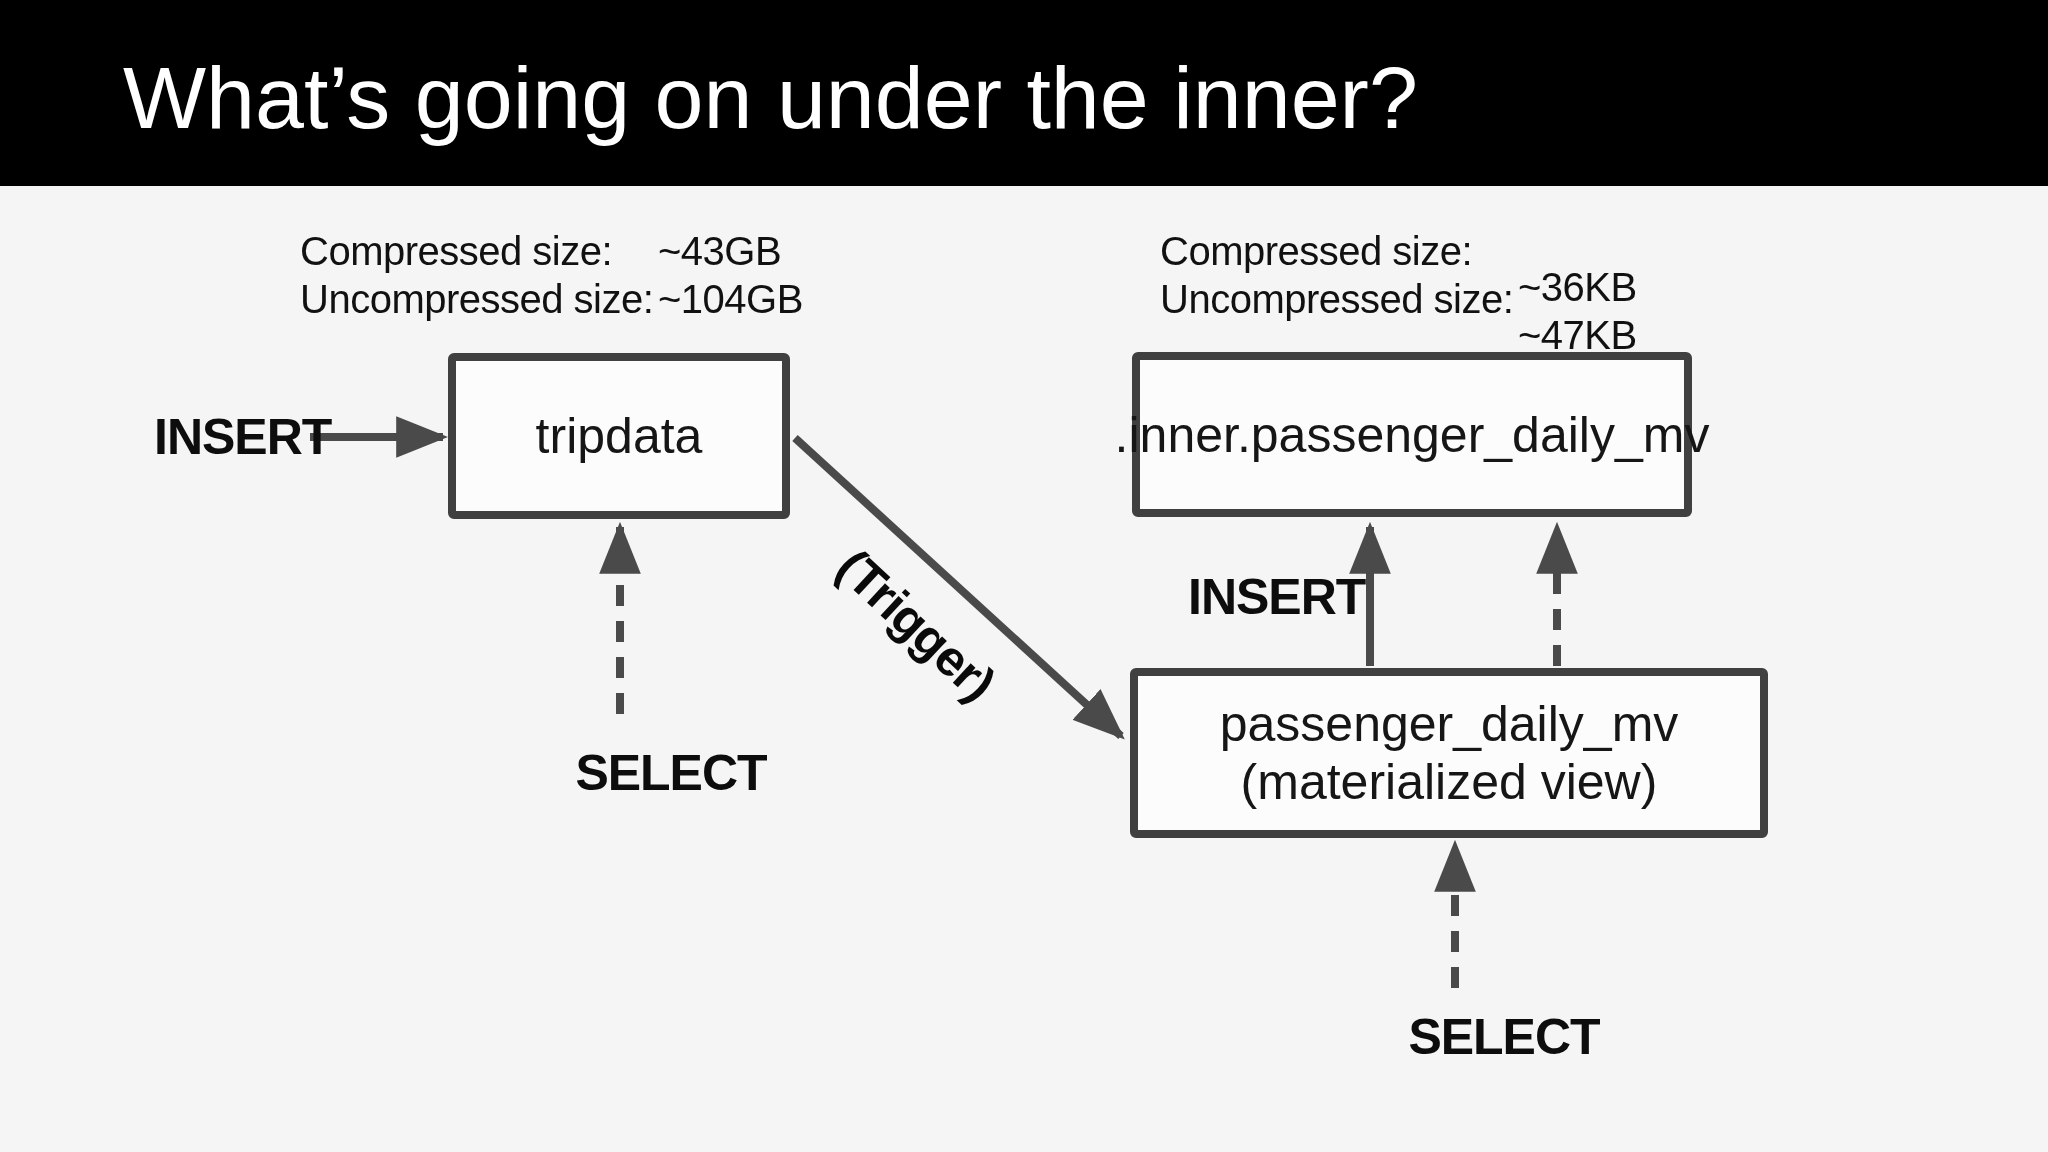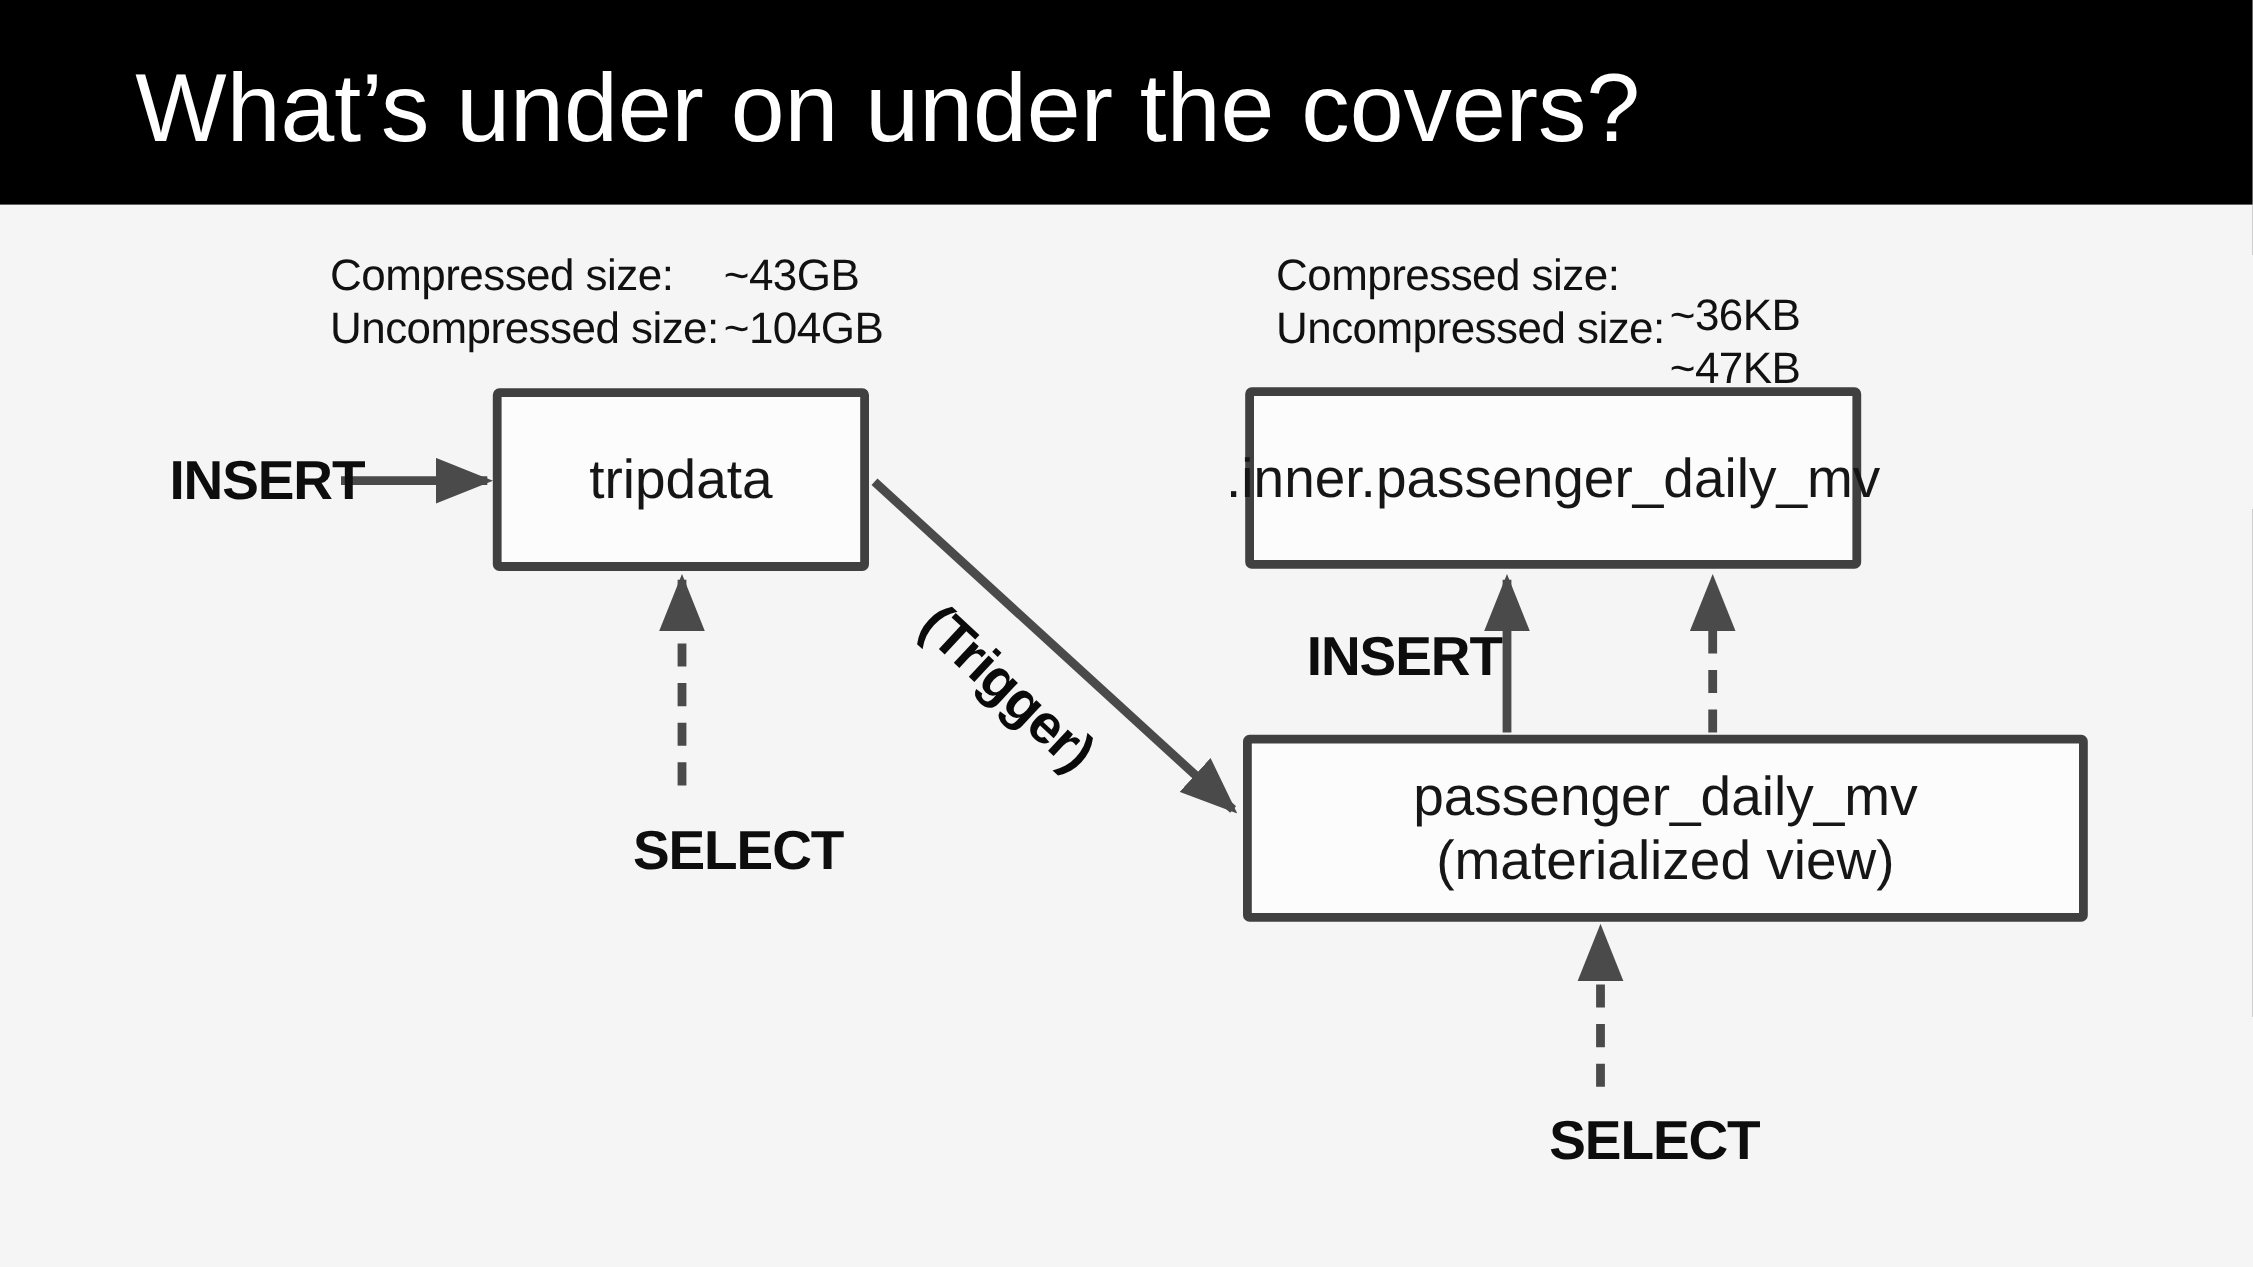--- a/index.html
+++ b/index.html
@@ -30,42 +30,42 @@
   .stats-right{left:1160px;top:227px;}
   .stats-right .val{left:358px;margin-top:36px;}
   .node{
     position:absolute;box-sizing:border-box;
     background:var(--node_fill);border:8px solid var(--node_border);border-radius:6px;
     display:flex;flex-direction:column;align-items:center;justify-content:center;
     font-size:50px;line-height:58px;text-align:center;color:#161616;white-space:nowrap;
   }
   .node-tripdata{left:448px;top:353px;width:342px;height:166px;}
   .node-inner{left:1132px;top:352px;width:560px;height:165px;}
-  .node-mv{left:1130px;top:668px;width:768px;height:170px;}
+  .node-mv{left:1130px;top:668px;width:638px;height:170px;}
   .op-label{
     position:absolute;font-size:50px;font-weight:700;letter-spacing:-1px;
     line-height:1;color:#0d0d0d;white-space:nowrap;margin-left:36px;
   }
   .lbl-insert-left{left:118px;top:412px;}
   .lbl-select-left{left:635px;top:748px;transform:translateX(-50%);}
   .lbl-insert-right{left:1152px;top:572px;}
   .lbl-select-bottom{left:1468px;top:1012px;transform:translateX(-50%);}
   .lbl-trigger{
     position:absolute;left:916px;top:625px;
     transform:translate(-50%,-50%) rotate(43deg);
     font-size:50px;font-weight:700;letter-spacing:-1px;color:#0a0a0a;white-space:nowrap;
   }
 </style>
 </head>
 <body>
 
 <div class="slide">
 
   <header class="title-bar">
-    <h1 class="slide-title">What’s under on under the covers?</h1>
+    <h1 class="slide-title">What’s going on under the inner?</h1>
   </header>
 
   <svg class="arrows" width="2048" height="1152" viewBox="0 0 2048 1152">
     <defs>
       <marker id="arrowhead" markerUnits="userSpaceOnUse" markerWidth="52" markerHeight="42" viewBox="0 0 10 8" refX="9" refY="4" orient="auto">
         <path class="arrowhead-path" d="M0,0 L10,4 L0,8 Z"></path>
       </marker>
     </defs>
     <line x1="310" y1="437" x2="443" y2="437" marker-end="url(#arrowhead)"></line>
     <line class="dashed" x1="620" y1="714" x2="620" y2="527" marker-end="url(#arrowhead)"></line>

